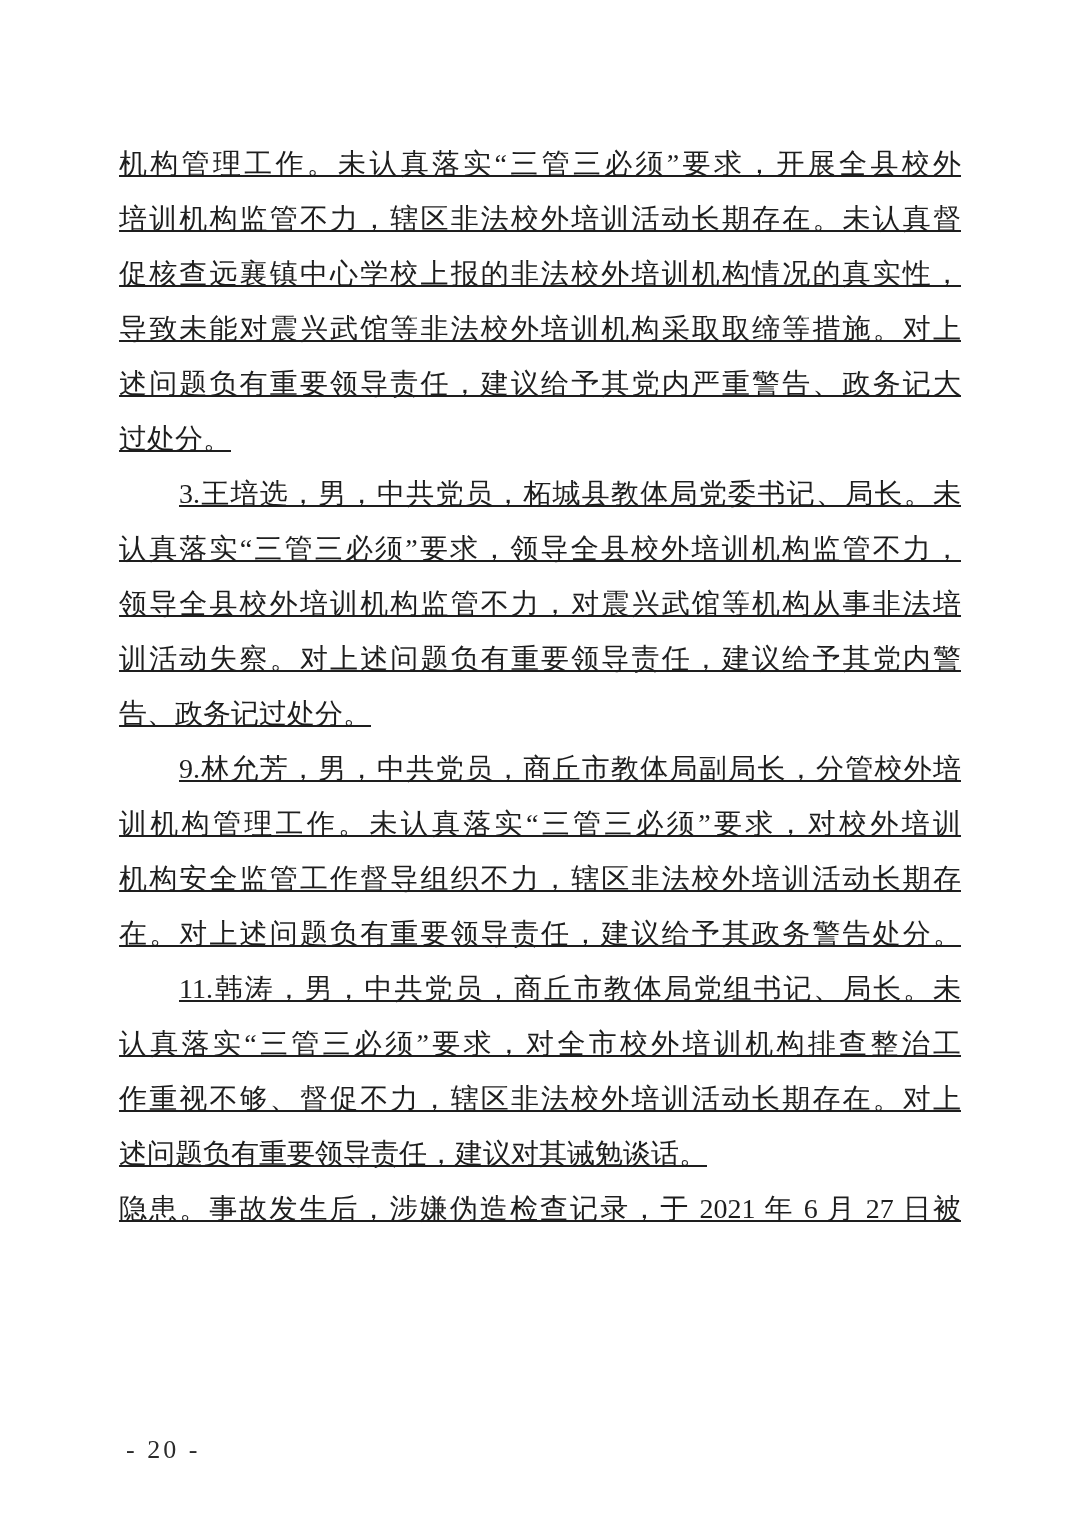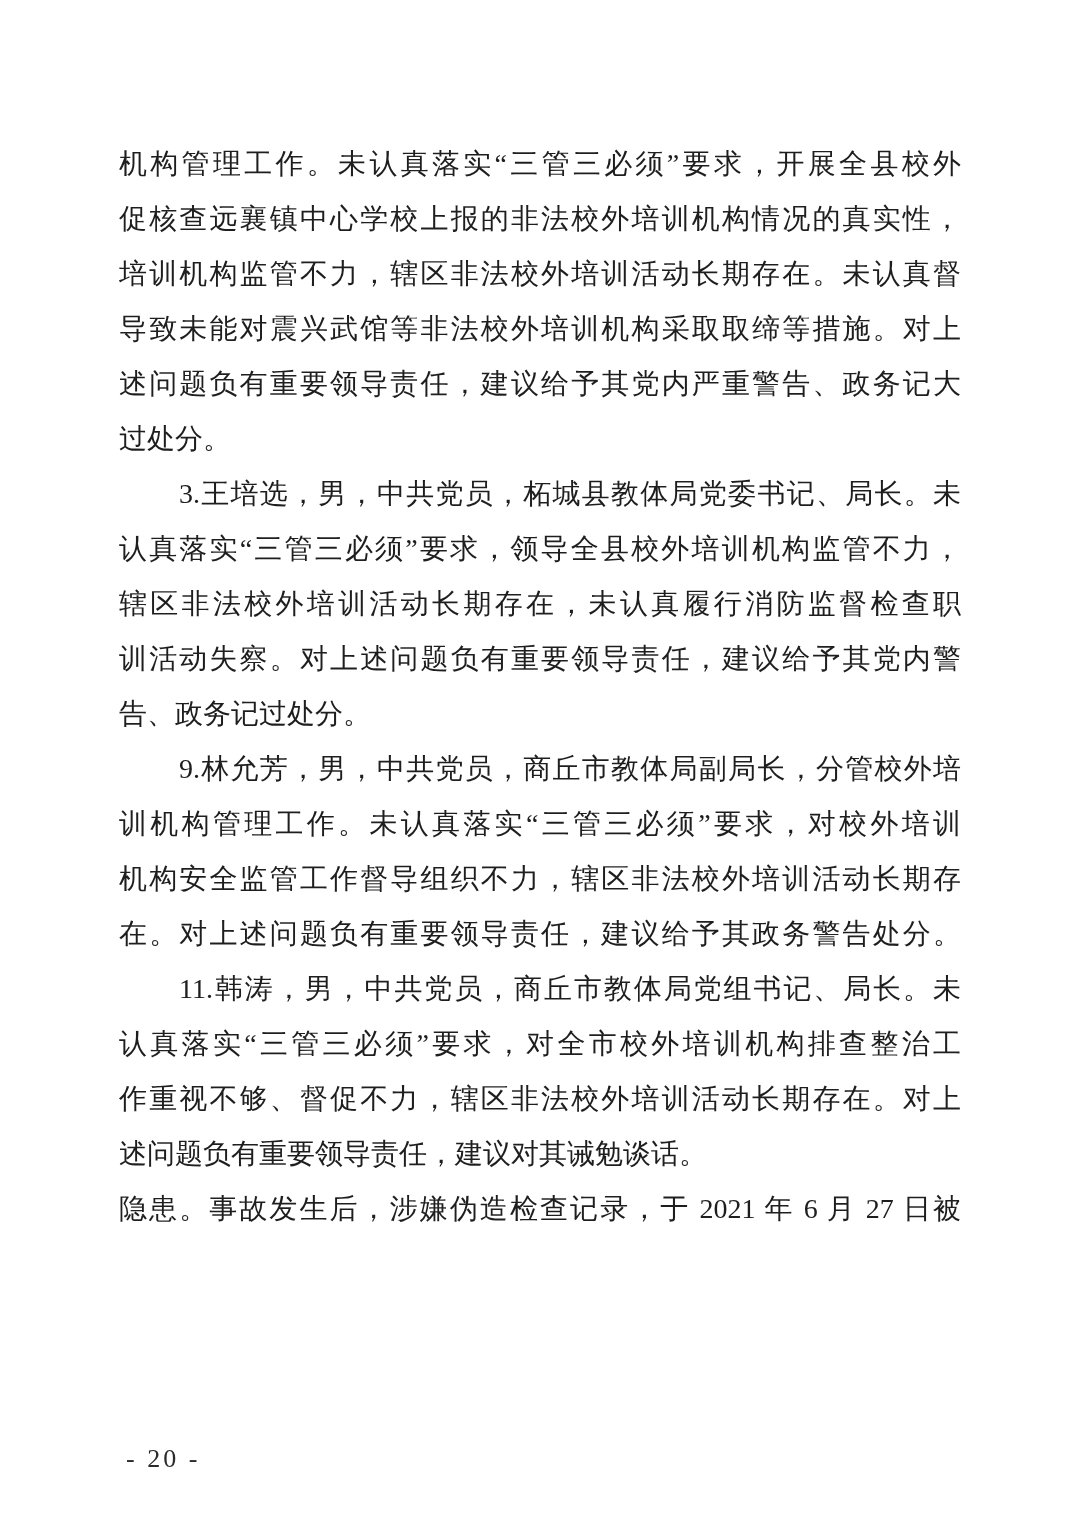--- a/index.html
+++ b/index.html
@@ -19,52 +19,52 @@
   }
   .line {
     font-size: 28px;
     line-height: 55px;
     height: 55px;
     color: #1e1e1e;
     text-align: justify;
     text-align-last: left;
     white-space: normal;
     overflow: hidden;
+    text-decoration: underline;
   }
   .line.full {
     text-align-last: justify;
   }
   .line.indent {
     padding-left: 60px;
   }
   .page-number {
     position: absolute;
     left: 126px;
     top: 1430px;
     font-size: 26px;
     line-height: 40px;
     color: #2b2b2b;
     letter-spacing: 3px;
-    margin-top: 9px;
   }
 </style>
 </head>
 <body>
 
 <div class="page">
   <div class="doc-body">
       <div class="line full">机构管理工作。未认真落实“三管三必须”要求，开展全县校外</div>
+      <div class="line full">培训机构监管不力，辖区非法校外培训活动长期存在。未认真督</div>
       <div class="line full">促核查远襄镇中心学校上报的非法校外培训机构情况的真实性，</div>
-      <div class="line full">培训机构监管不力，辖区非法校外培训活动长期存在。未认真督</div>
       <div class="line full">导致未能对震兴武馆等非法校外培训机构采取取缔等措施。对上</div>
       <div class="line full">述问题负有重要领导责任，建议给予其党内严重警告、政务记大</div>
       <div class="line">过处分。</div>
       <div class="line full indent">3.王培选，男，中共党员，柘城县教体局党委书记、局长。未</div>
       <div class="line full">认真落实“三管三必须”要求，领导全县校外培训机构监管不力，</div>
-      <div class="line full">辖区非法校外培训活动长期存在，未认真履行消防监督检查职</div>
+      <div class="line full">领导全县校外培训机构监管不力，对震兴武馆等机构从事非法培</div>
       <div class="line full">训活动失察。对上述问题负有重要领导责任，建议给予其党内警</div>
       <div class="line">告、政务记过处分。</div>
       <div class="line full indent">9.林允芳，男，中共党员，商丘市教体局副局长，分管校外培</div>
       <div class="line full">训机构管理工作。未认真落实“三管三必须”要求，对校外培训</div>
       <div class="line full">机构安全监管工作督导组织不力，辖区非法校外培训活动长期存</div>
       <div class="line full">在。对上述问题负有重要领导责任，建议给予其政务警告处分。</div>
       <div class="line full indent">11.韩涛，男，中共党员，商丘市教体局党组书记、局长。未</div>
       <div class="line full">认真落实“三管三必须”要求，对全市校外培训机构排查整治工</div>
       <div class="line full">作重视不够、督促不力，辖区非法校外培训活动长期存在。对上</div>
       <div class="line">述问题负有重要领导责任，建议对其诫勉谈话。</div>

